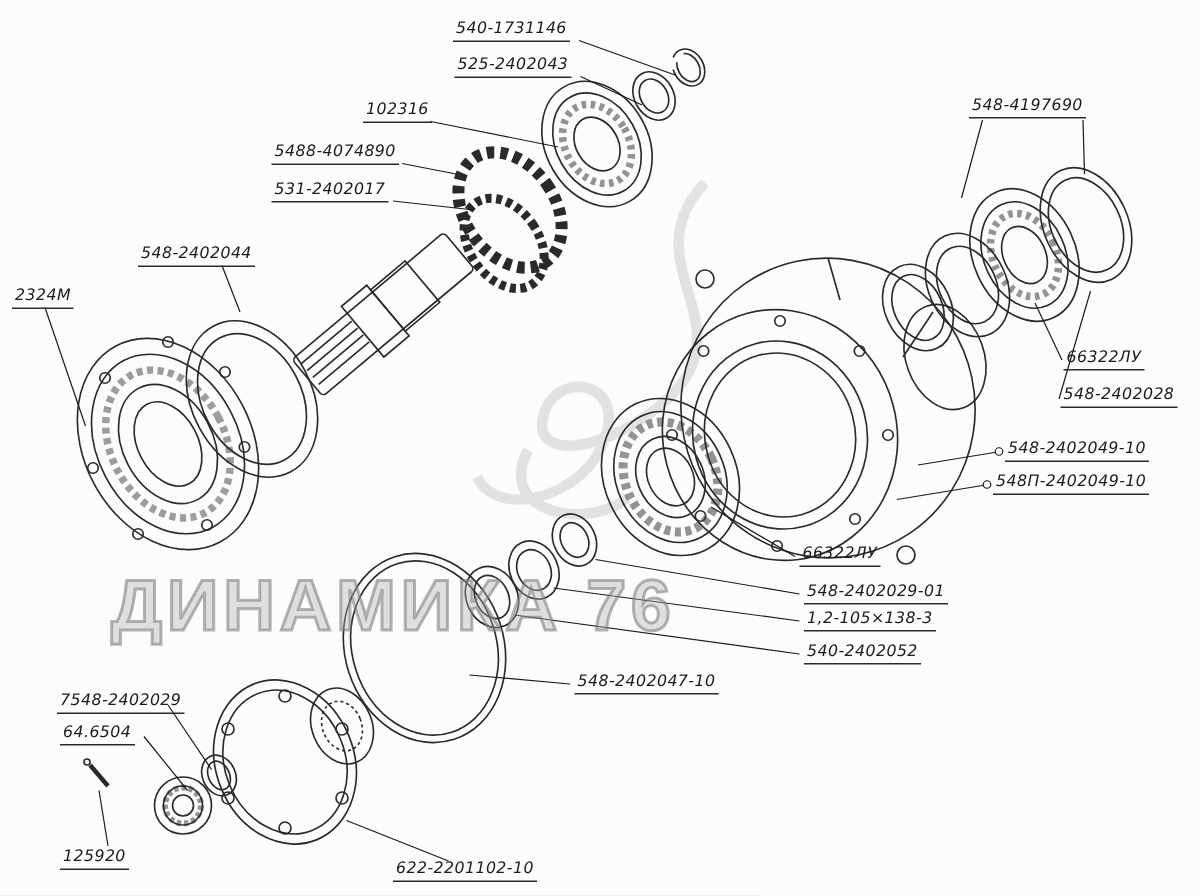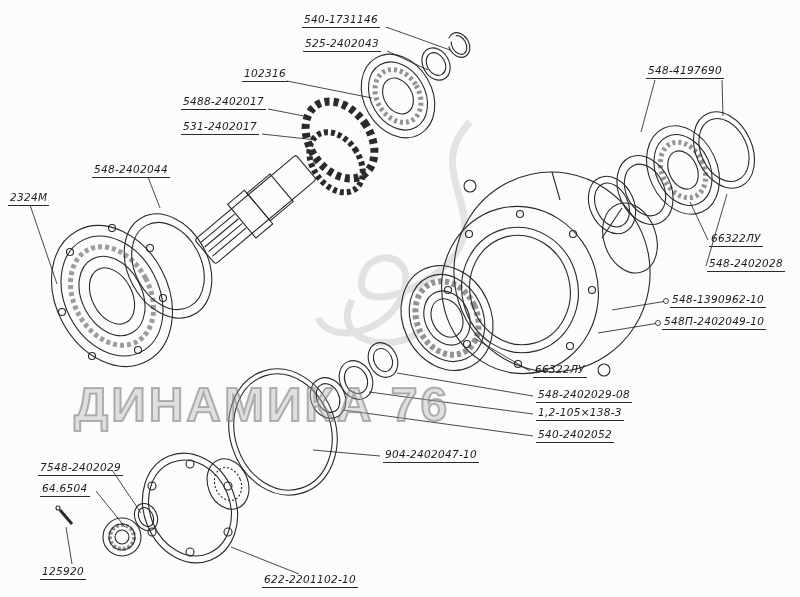--- a/index.html
+++ b/index.html
@@ -233,33 +233,33 @@
       <line x1="299" y1="574" x2="231" y2="547"></line>
     </g>
   </svg>
 
   <div class="watermark">ДИНАМИКА 76</div>
 
   <div class="labels">
     <div class="lbl" style="left:302px;top:13px">540-1731146</div>
     <div class="lbl" style="left:303px;top:37px">525-2402043</div>
     <div class="lbl" style="left:242px;top:67px">102316</div>
-    <div class="lbl" style="left:181px;top:95px">5488-2402017</div>
+    <div class="lbl" style="left:181px;top:95px">5488-4074890</div>
     <div class="lbl" style="left:181px;top:120px">531-2402017</div>
     <div class="lbl" style="left:92px;top:163px">548-2402044</div>
     <div class="lbl" style="left:8px;top:191px">2324М</div>
     <div class="lbl" style="left:646px;top:64px">548-4197690</div>
     <div class="lbl" style="left:709px;top:232px">66322ЛУ</div>
     <div class="lbl" style="left:707px;top:257px">548-2402028</div>
-    <div class="lbl" style="left:670px;top:293px">548-1390962-10</div>
+    <div class="lbl" style="left:670px;top:293px">548-2402049-10</div>
     <div class="lbl" style="left:662px;top:315px">548П-2402049-10</div>
     <div class="lbl" style="left:533px;top:363px">66322ЛУ</div>
-    <div class="lbl" style="left:536px;top:388px">548-2402029-08</div>
+    <div class="lbl" style="left:536px;top:388px">548-2402029-01</div>
     <div class="lbl" style="left:536px;top:406px">1,2-105×138-3</div>
     <div class="lbl" style="left:536px;top:428px">540-2402052</div>
-    <div class="lbl" style="left:383px;top:448px">904-2402047-10</div>
+    <div class="lbl" style="left:383px;top:448px">548-2402047-10</div>
     <div class="lbl" style="left:38px;top:461px">7548-2402029</div>
     <div class="lbl" style="left:40px;top:482px">64.6504</div>
     <div class="lbl" style="left:40px;top:565px">125920</div>
     <div class="lbl" style="left:262px;top:573px">622-2201102-10</div>
   </div>
 
 </div>
 
 </body></html>

